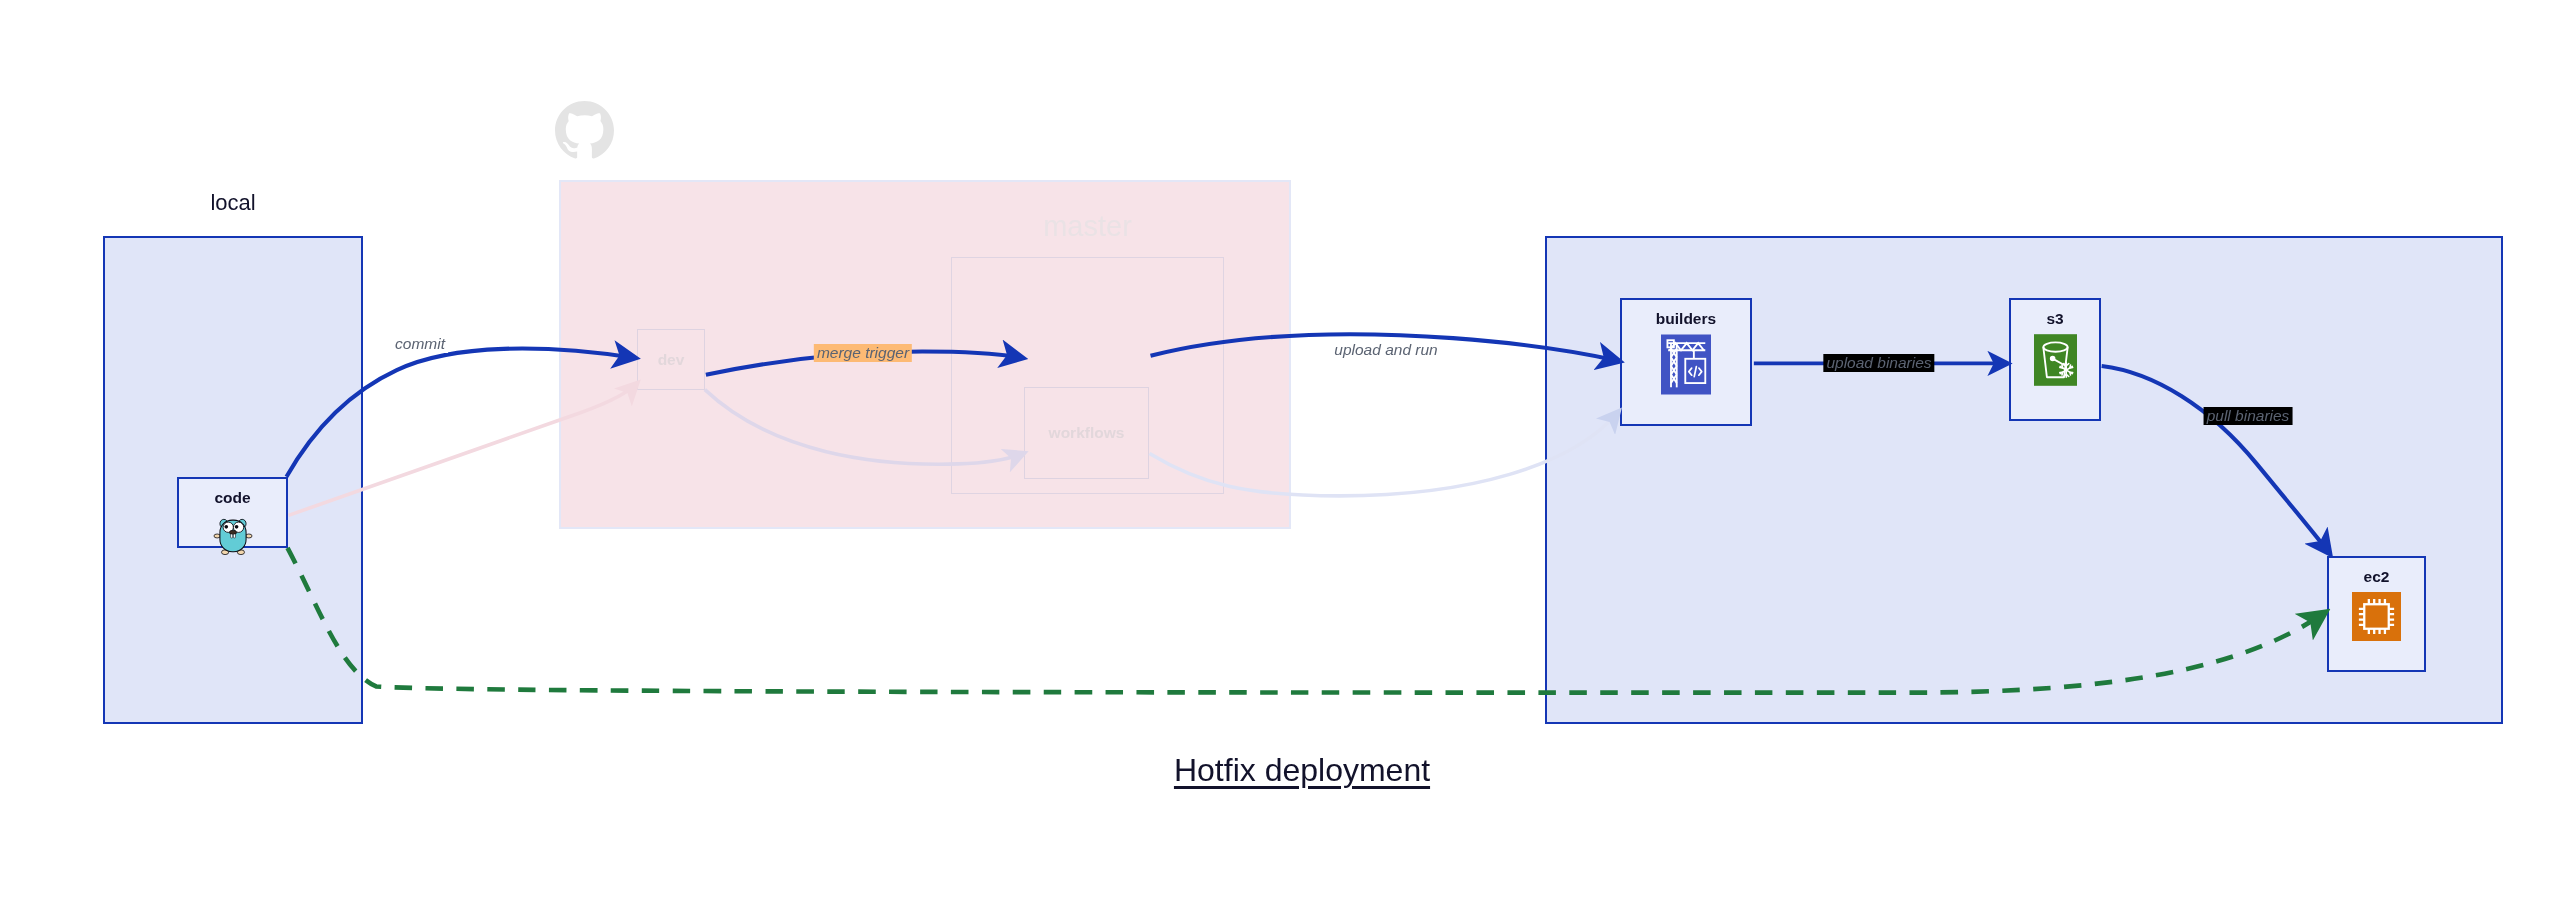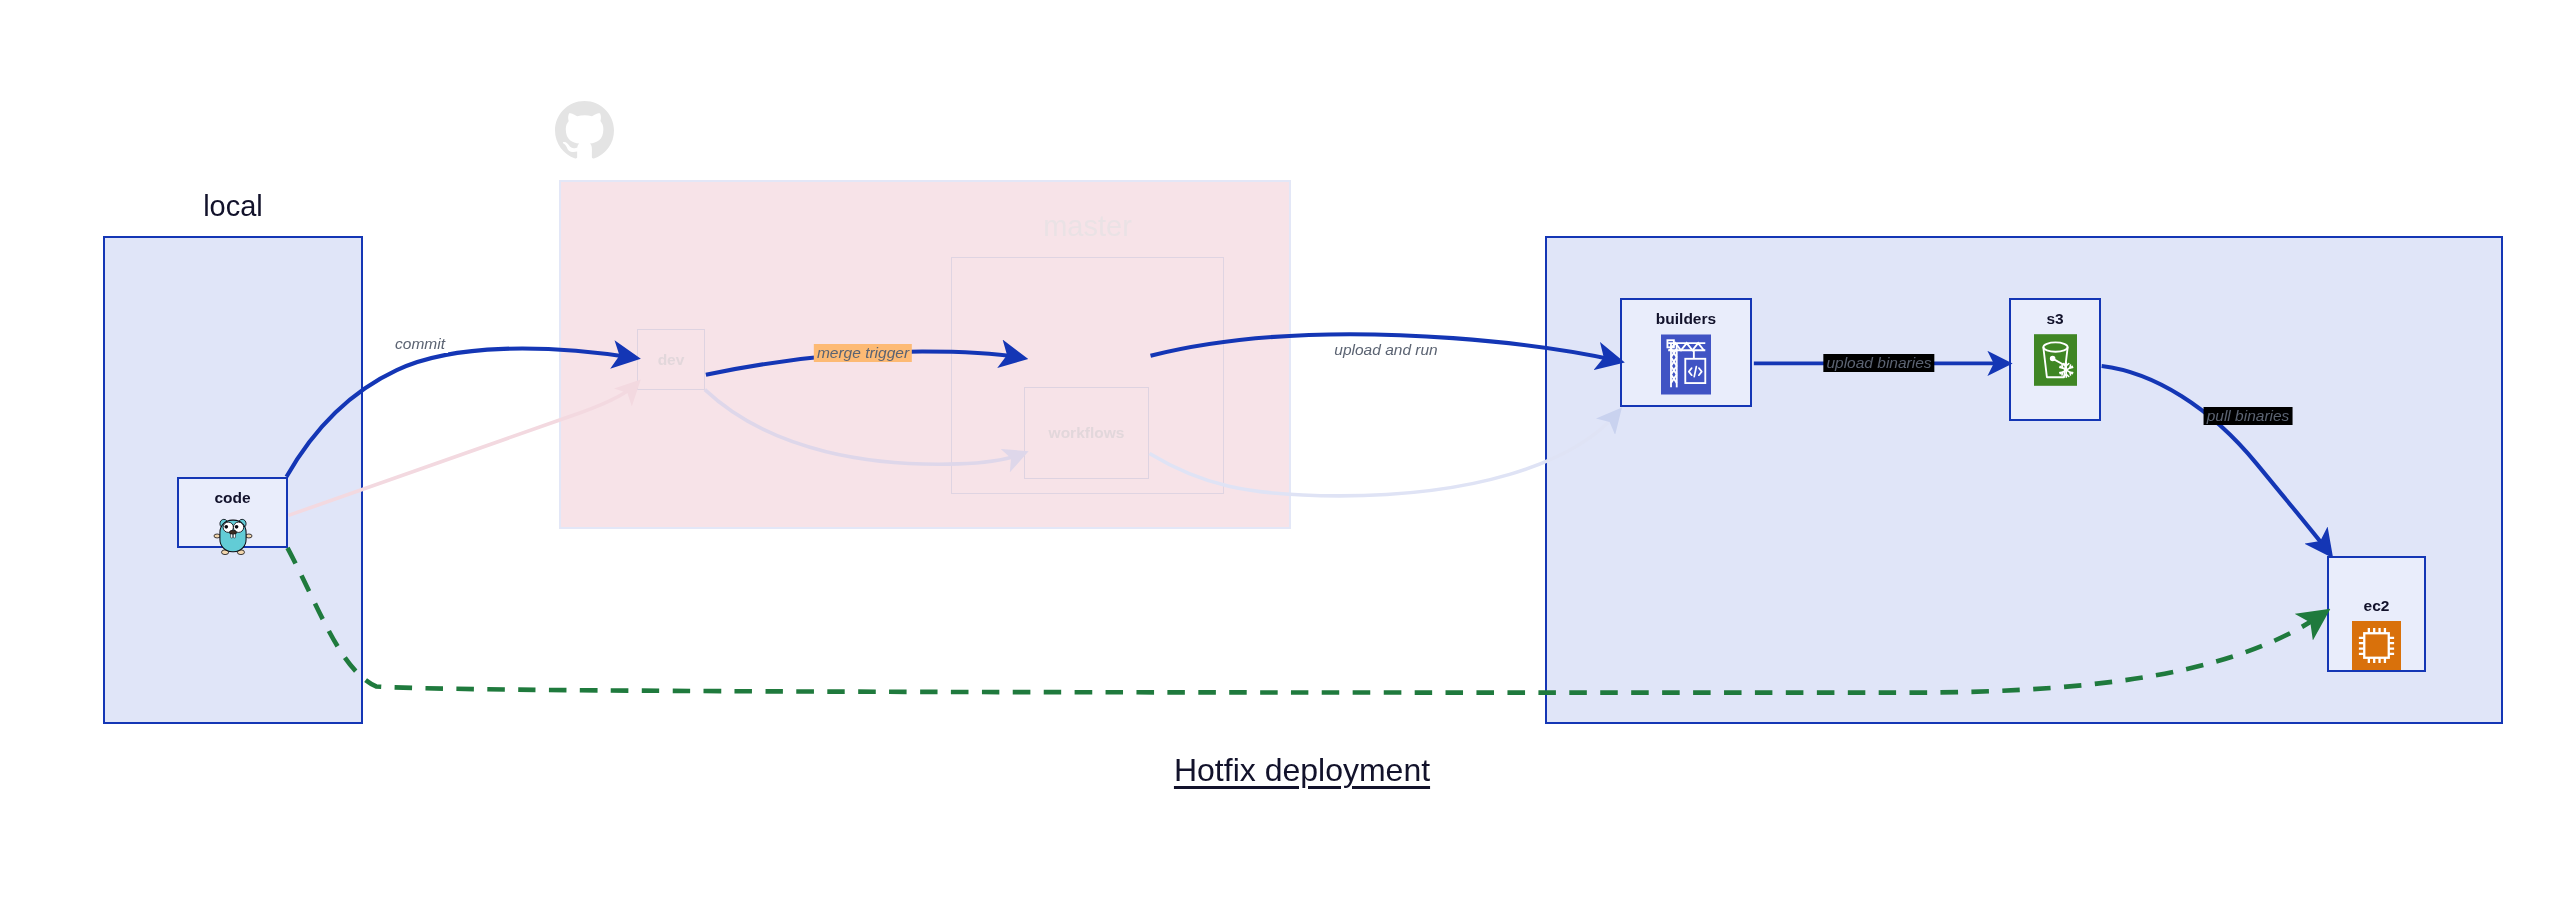--- a/index.html
+++ b/index.html
@@ -39,21 +39,21 @@
     border: 2.6px solid #e3e7f7;
   }
   .cluster-label {
     position: absolute;
     white-space: nowrap;
     font-weight: 400;
     z-index: 3;
   }
   .cluster-label.solid {
     color: #12122b;
-    font-size: 29px;
+    font-size: 22px;
   }
   .cluster-label.faded {
     color: #e6e6e6;
     font-size: 29px;
   }
 
   
   .subcluster {
     position: absolute;
     box-sizing: border-box;
@@ -208,21 +208,21 @@
 
   <div class="subcluster" style="left:951px; top:257px; width:273px; height:237px;"></div>
 
   <div class="node faded" style="left:1024px; top:387px; width:125px; height:92px; justify-content:center;">
     <span class="node-label">workflows</span>
   </div>
 
 
   <div class="cluster solid" style="left:1545px; top:236px; width:958px; height:488px;"></div>
 
-  <div class="node solid" style="left:1620px; top:298px; width:132px; height:109px;">
+  <div class="node solid" style="left:1620px; top:298px; width:132px; height:128px;">
     <span class="node-label">builders</span>
     <span class="node-icon">
       <svg width="50" height="61" viewBox="0 0 70 84">
         <rect x="0" y="0" width="70" height="84" fill="#4053c4"></rect>
         <g fill="none" stroke="#ffffff" stroke-width="2.6">
 
           <path d="M14 12 L14 74"></path>
           <path d="M22 12 L22 74"></path>
           <path d="M14 20 L22 32 M22 20 L14 32 M14 32 L22 44 M22 32 L14 44
                    M14 44 L22 56 M22 44 L14 56 M14 56 L22 68 M22 56 L14 68"></path>
@@ -266,21 +266,21 @@
           <path d="M45 56 L41.5 59 M45 56 L48.5 59"></path>
           <path d="M40 47 L36 46.5 M40 47 L39 43"></path>
           <path d="M50 53 L54 53.5 M50 53 L51 57"></path>
           <path d="M50 47 L54 46.5 M50 47 L51 43"></path>
           <path d="M40 53 L36 53.5 M40 53 L39 57"></path>
         </g>
       </svg>
     </span>
   </div>
 
-  <div class="node solid" style="left:2327px; top:556px; width:99px; height:116px;justify-content:flex-end;">
+  <div class="node solid" style="left:2327px; top:556px; width:99px; height:116px;">
     <span class="node-label">ec2</span>
     <span class="node-icon">
       <svg width="49" height="49" viewBox="0 0 64 64">
         <rect x="0" y="0" width="64" height="64" fill="#d9710b"></rect>
         <rect x="16" y="16" width="32" height="32" fill="none" stroke="#ffffff" stroke-width="3"></rect>
         <g stroke="#ffffff" stroke-width="3" stroke-linecap="butt">
           <path d="M22 16 L22 9 M29 16 L29 9 M36 16 L36 9 M43 16 L43 9"></path>
           <path d="M22 48 L22 55 M29 48 L29 55 M36 48 L36 55 M43 48 L43 55"></path>
           <path d="M16 22 L9 22 M16 29 L9 29 M16 36 L9 36 M16 43 L9 43"></path>
           <path d="M48 22 L55 22 M48 29 L55 29 M48 36 L55 36 M48 43 L55 43"></path>

